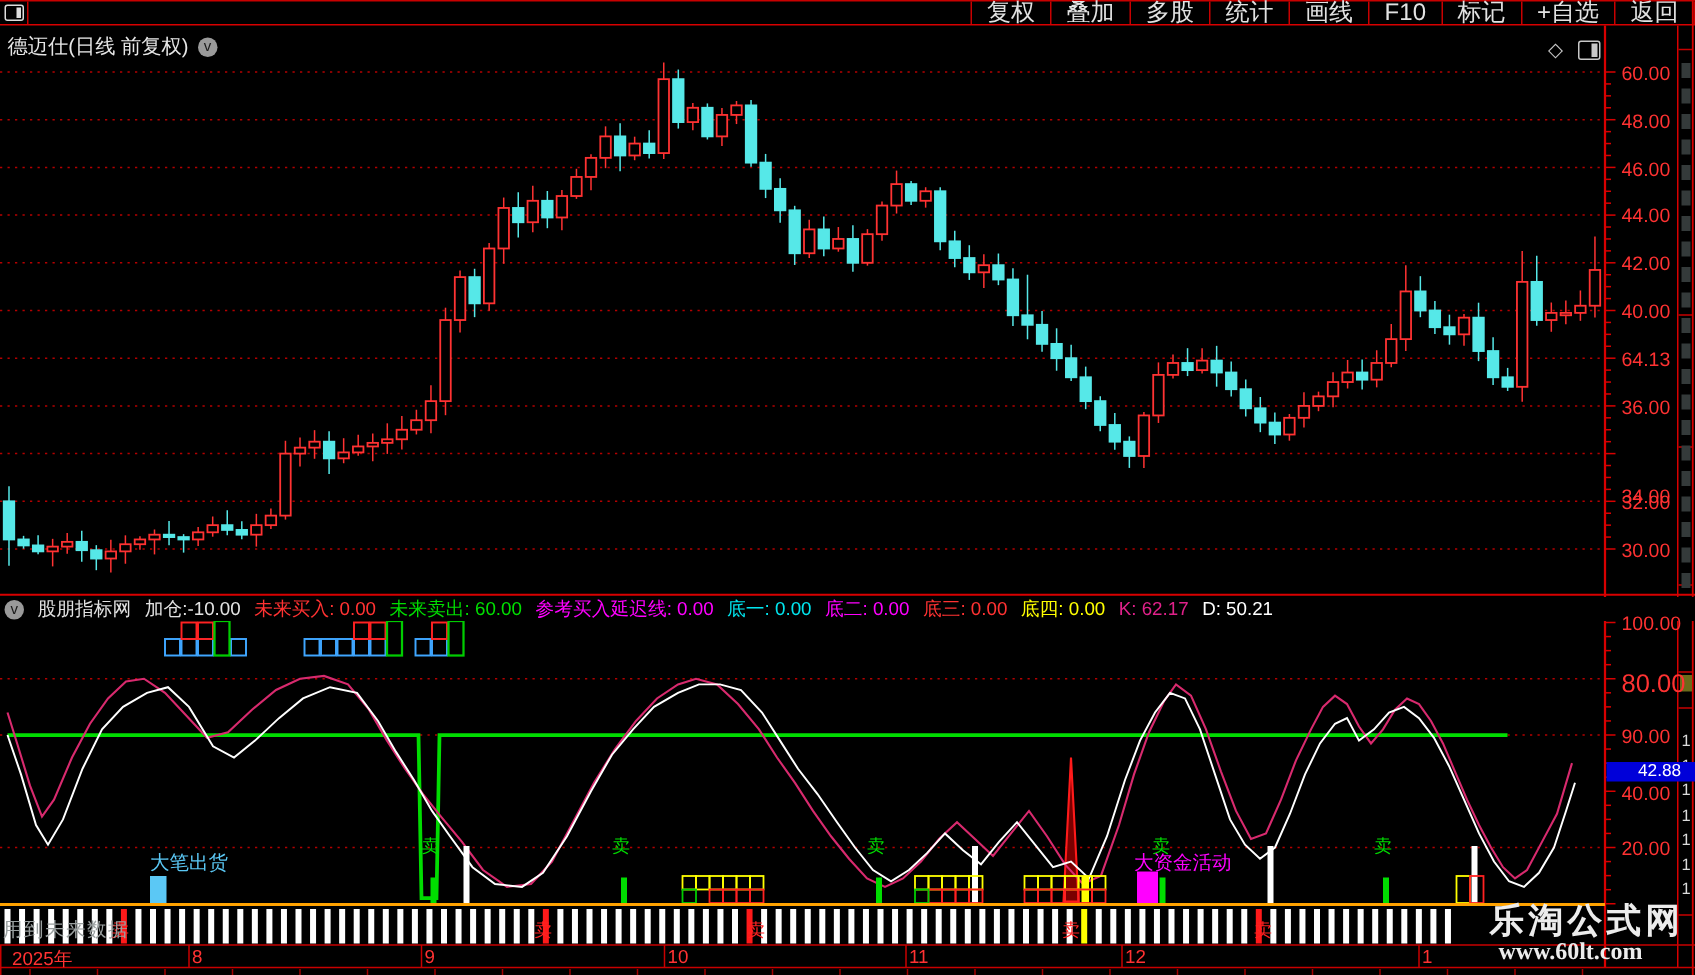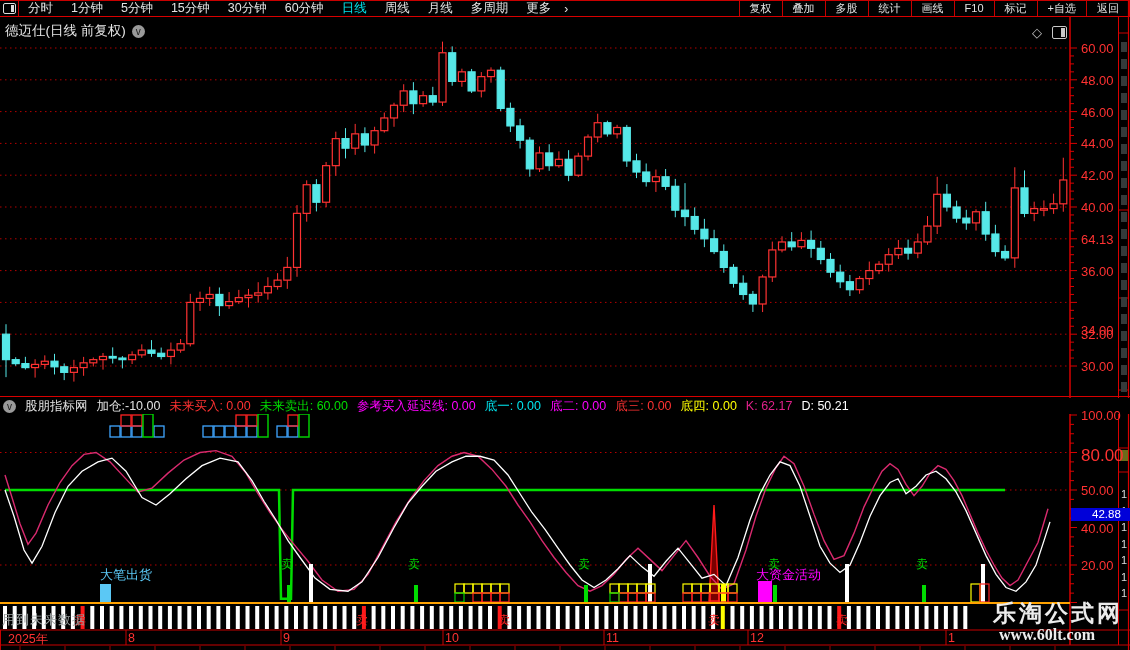--- a/index.html
+++ b/index.html
@@ -9,21 +9,21 @@
   .toolbar{position:absolute;left:0;top:0;width:1130px;height:17px;box-sizing:border-box;
            border-top:1px solid #c80000;border-bottom:1px solid #d80000;display:flex;align-items:stretch;background:#000;}
   .tb-icon{width:19px;box-sizing:border-box;border-right:1px solid #c80000;display:flex;align-items:center;justify-content:center;}
   .pane-glyph{width:11px;height:9px;border:1px solid #ddd;border-radius:2px;position:relative;}
   .pane-glyph::after{content:"";position:absolute;right:1px;top:1px;bottom:1px;width:3px;background:#ddd;}
   .tb-left{display:flex;align-items:center;}
   .tb-left .mi{color:#e2e2e2;font-size:12.5px;padding:0 9px;line-height:15px;cursor:default;white-space:nowrap;}
   .tb-left .mi.active{color:#00e5ee;}
   .tb-arrow{color:#e2e2e2;font-size:12px;padding:0 4px;}
   .tb-right{display:flex;margin-left:auto;align-items:stretch;}
-  .tb-right .mi{color:#e2e2e2;font-size:11px;padding:4px 10px;line-height:15px;border-left:1px solid #c80000;display:flex;align-items:center;white-space:nowrap;}
+  .tb-right .mi{color:#e2e2e2;font-size:16px;padding:4px 10px;line-height:15px;border-left:1px solid #c80000;display:flex;align-items:center;white-space:nowrap;}
   .tb-right .mi:last-child{border-right:1px solid #c80000;}
   
   .title-row{position:absolute;left:5px;top:22px;display:flex;align-items:center;gap:6px;z-index:5;}
   .title-row .t{color:#e6e6e6;font-size:13.5px;}
   .badge{width:13px;height:13px;border-radius:50%;background:#9a9a9a;color:#1a1a1a;font-size:10px;line-height:13px;text-align:center;}
   .win-icons{position:absolute;left:1032px;top:25px;display:flex;gap:10px;align-items:center;z-index:5;}
   .diamond{color:#c8c8c8;font-size:13px;}
   .dualpane{width:13px;height:11px;border:1.5px solid #c8c8c8;border-radius:2px;position:relative;}
   .dualpane::after{content:"";position:absolute;right:1px;top:1px;bottom:1px;width:4px;background:#c8c8c8;}
   
@@ -41,34 +41,20 @@
   svg{position:absolute;left:0;top:0;z-index:1;}
 </style>
 </head>
 <body>
 
 <div class="screen">
 
   <div class="toolbar">
     <div class="tb-icon">
         <div class="pane-glyph"></div>
-      </div>
-    <div class="tb-left" id="tbLeft">
-        <span class="mi">分时</span>
-        <span class="mi">1分钟</span>
-        <span class="mi">5分钟</span>
-        <span class="mi">15分钟</span>
-        <span class="mi">30分钟</span>
-        <span class="mi">60分钟</span>
-        <span class="mi active">日线</span>
-        <span class="mi">周线</span>
-        <span class="mi">月线</span>
-        <span class="mi">多周期</span>
-        <span class="mi">更多</span>
-        <span class="tb-arrow">›</span>
       </div>
     <div class="tb-right" id="tbRight">
         <span class="mi">复权</span>
         <span class="mi">叠加</span>
         <span class="mi">多股</span>
         <span class="mi">统计</span>
         <span class="mi">画线</span>
         <span class="mi">F10</span>
         <span class="mi">标记</span>
         <span class="mi">+自选</span>
@@ -662,21 +648,21 @@
       <div class="lbl" style="left: 1081px; top: 136.4px; color: rgb(255, 50, 50); font-size: 13px;">44.00</div>
       <div class="lbl" style="left: 1081px; top: 168.2px; color: rgb(255, 50, 50); font-size: 13px;">42.00</div>
       <div class="lbl" style="left: 1081px; top: 200px; color: rgb(255, 50, 50); font-size: 13px;">40.00</div>
       <div class="lbl" style="left: 1081px; top: 231.8px; color: rgb(255, 50, 50); font-size: 13px;">64.13</div>
       <div class="lbl" style="left: 1081px; top: 263.6px; color: rgb(255, 50, 50); font-size: 13px;">36.00</div>
       <div class="lbl" style="left: 1081px; top: 295.4px; color: rgb(255, 50, 50); font-size: 13px; margin-top: 28px;">34.00</div>
       <div class="lbl" style="left: 1081px; top: 327.2px; color: rgb(255, 50, 50); font-size: 13px;">32.00</div>
       <div class="lbl" style="left: 1081px; top: 359px; color: rgb(255, 50, 50); font-size: 13px;">30.00</div>
       <div class="lbl" style="left: 1081px; top: 408px; color: rgb(255, 50, 50); font-size: 13px;">100.00</div>
       <div class="lbl" style="left: 1081px; top: 445.5px; color: rgb(255, 50, 50); font-size: 17px;">80.00</div>
-      <div class="lbl" style="left: 1081px; top: 483px; color: rgb(255, 50, 50); font-size: 13px;">50.00</div>
+      <div class="lbl" style="left: 1081px; top: 483px; color: rgb(255, 50, 50); font-size: 13px;">90.00</div>
       <div class="lbl" style="left: 1081px; top: 520.5px; color: rgb(255, 50, 50); font-size: 13px;">40.00</div>
       <div class="lbl" style="left: 1081px; top: 558px; color: rgb(255, 50, 50); font-size: 13px;">20.00</div>
       <div class="lbl" style="left: 8px; top: 631px; color: rgb(255, 50, 50); font-size: 12.5px;">2025年</div>
       <div class="lbl" style="left: 128px; top: 631px; color: rgb(255, 50, 50); font-size: 12.5px;">8</div>
       <div class="lbl" style="left: 283px; top: 631px; color: rgb(255, 50, 50); font-size: 12.5px;">9</div>
       <div class="lbl" style="left: 445px; top: 631px; color: rgb(255, 50, 50); font-size: 12.5px;">10</div>
       <div class="lbl" style="left: 606px; top: 631px; color: rgb(255, 50, 50); font-size: 12.5px;">11</div>
       <div class="lbl" style="left: 750px; top: 631px; color: rgb(255, 50, 50); font-size: 12.5px;">12</div>
       <div class="lbl" style="left: 948px; top: 631px; color: rgb(255, 50, 50); font-size: 12.5px;">1</div>
       <div class="lbl" style="left: 281px; top: 556px; color: rgb(0, 221, 0); font-size: 12px;">卖</div>

